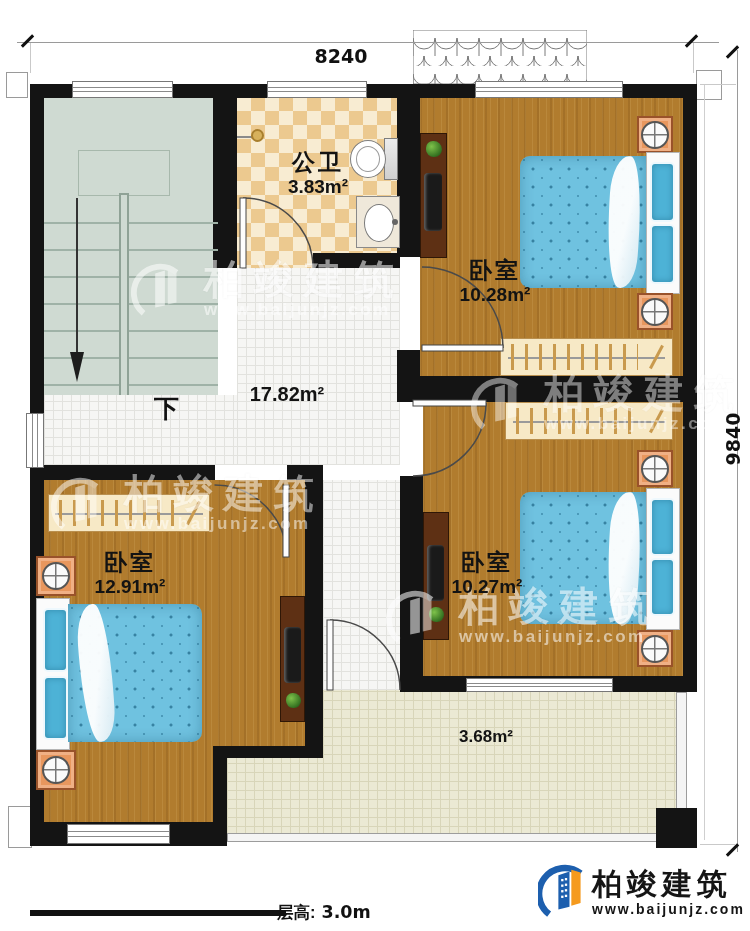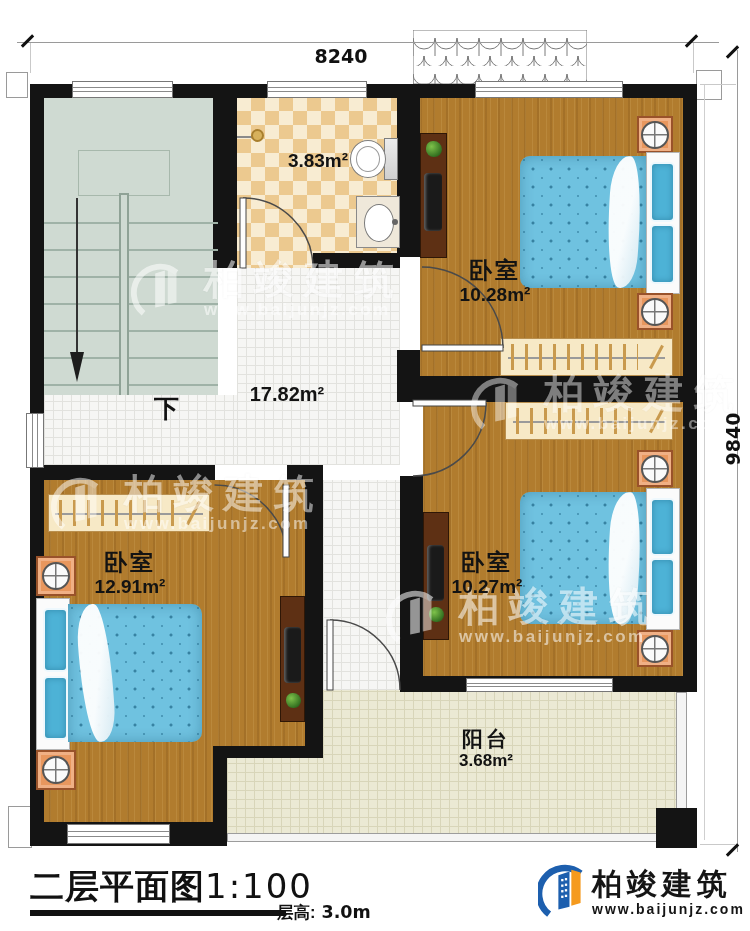--- a/index.html
+++ b/index.html
@@ -294,60 +294,57 @@
     <svg class="wm-ic">
         <use href="#bldg-icon"></use>
       </svg>
     <div>
         <div class="wm-name">柏竣建筑</div>
          <div class="wm-url">www.baijunjz.com</div>
       </div>
   </div>
 
   <div class="a room-label" style="left:258px;top:150px;width:120px">
+    <div class="room-name">公卫</div>
     <div class="room-area">3.83m²</div>
   </div>
   <div class="a room-label" style="left:435px;top:258px;width:120px">
     <div class="room-name">卧室</div>
     <div class="room-area">10.28m²</div>
   </div>
   <div class="a room-label" style="left:227px;top:383px;width:120px">
     <div class="room-area" style="font-size:20px">17.82m²</div>
   </div>
   <div class="a down-label" style="left:154px;top:392px">下</div>
   <div class="a room-label" style="left:70px;top:550px;width:120px">
     <div class="room-name">卧室</div>
     <div class="room-area">12.91m²</div>
   </div>
   <div class="a room-label" style="left:427px;top:550px;width:120px">
     <div class="room-name">卧室</div>
     <div class="room-area">10.27m²</div>
   </div>
   <div class="a room-label" style="left:426px;top:727px;width:120px">
-    <div class="room-name" style="font-size:21px">阳台</div>
     <div class="room-area" style="font-size:17px">3.68m²</div>
   </div>
 
   <div class="a dimline" style="left:17px;top:42px;width:702px;height:1px"></div>
   <div class="a tick" style="left:26px;top:33px"></div>
   <div class="a tick" style="left:690px;top:33px"></div>
   <div class="a extline" style="left:30px;top:43px;width:1px;height:30px"></div>
   <div class="a extline" style="left:693px;top:43px;width:1px;height:30px"></div>
   <div class="a dim-text" style="left:281px;top:45px;width:120px">8240</div>
 
   <div class="a dimline" style="left:737px;top:50px;width:1px;height:802px"></div>
   <div class="a tick" style="left:731px;top:44px"></div>
   <div class="a tick" style="left:731px;top:842px"></div>
   <div class="a extline" style="left:700px;top:84px;width:36px;height:1px"></div>
   <div class="a extline" style="left:700px;top:844px;width:36px;height:1px"></div>
   <div class="a dim-text" style="left:688px;top:428px;width:90px;transform:rotate(-90deg)">9840</div>
 
-  <div class="a" style="left:30px;top:864px">
-    <span class="ft-title">二层平面图</span><span class="ft-scale">1:100</span>
-  </div>
   <div class="a ft-underline" style="left:30px;top:910px;width:256px;height:6px"></div>
   <div class="a ft-line" style="left:277px;top:902px">
     <span class="ft-label">层高:</span><span class="ft-value">3.0m</span>
   </div>
 
   <svg class="a" style="left:538px;top:860px" width="50" height="62" viewBox="0 0 54 66">
     <path d="M12 58 A26 26 0 1 1 46 14" fill="none" style="stroke:var(--blue,#1d5fae)" stroke-width="7"></path>
     <path d="M22 16 L34 12 V50 L22 53 Z" style="fill:var(--blue,#1d5fae)"></path>
     <path d="M36 10 L46 13 V46 L36 49 Z" style="fill:var(--orange,#f59a1d)"></path>
     <g fill="#fff">

